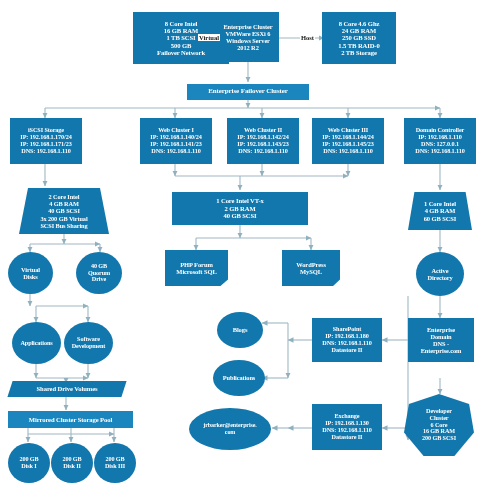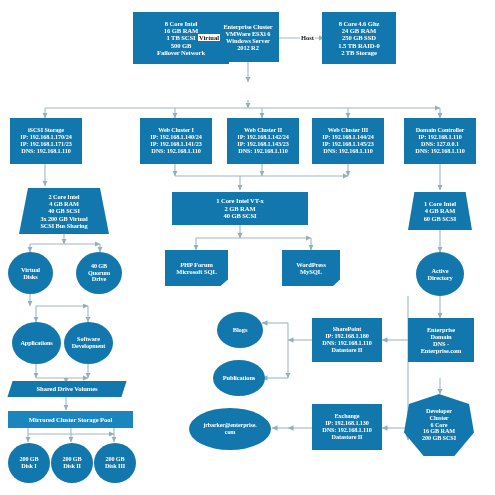--- a/index.html
+++ b/index.html
@@ -163,20 +163,21 @@
 
   <div class="node rect" style="left:322px;top:12px;width:74px;height:52px;font-size:6.6px;">8 Core 4.6 Ghz
 24 GB RAM
 250 GB SSD
 1.5 TB RAID-0
 2 TB Storage</div>
 
   <div class="edgelabel" style="left:198px;top:34px;">Virtual</div>
   <div class="edgelabel" style="left:300px;top:34px;">Host</div>
 
+  <div class="node band" style="left:187px;top:84px;width:122px;height:16px;font-size:7px;">Enterprise Failover Cluster</div>
 
   <div class="node rect" style="left:10px;top:118px;width:72px;height:46px;font-size:6.2px;">iSCSI Storage
 IP: 192.168.1.170/24
 IP: 192.168.1.171/23
 DNS: 192.168.1.110</div>
   <div class="node rect" style="left:140px;top:118px;width:72px;height:46px;font-size:6.2px;">Web Cluster I
 IP: 192.168.1.140/24
 IP: 192.168.1.141/23
 DNS: 192.168.1.110</div>
   <div class="node rect" style="left:227px;top:118px;width:72px;height:46px;font-size:6.2px;">Web Cluster II

